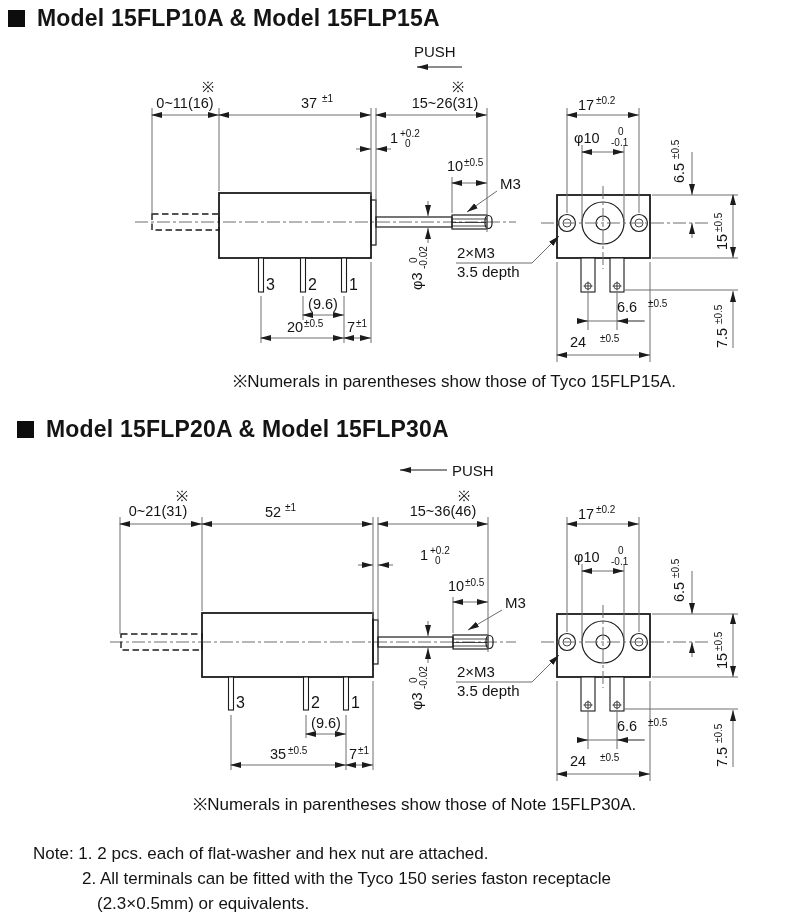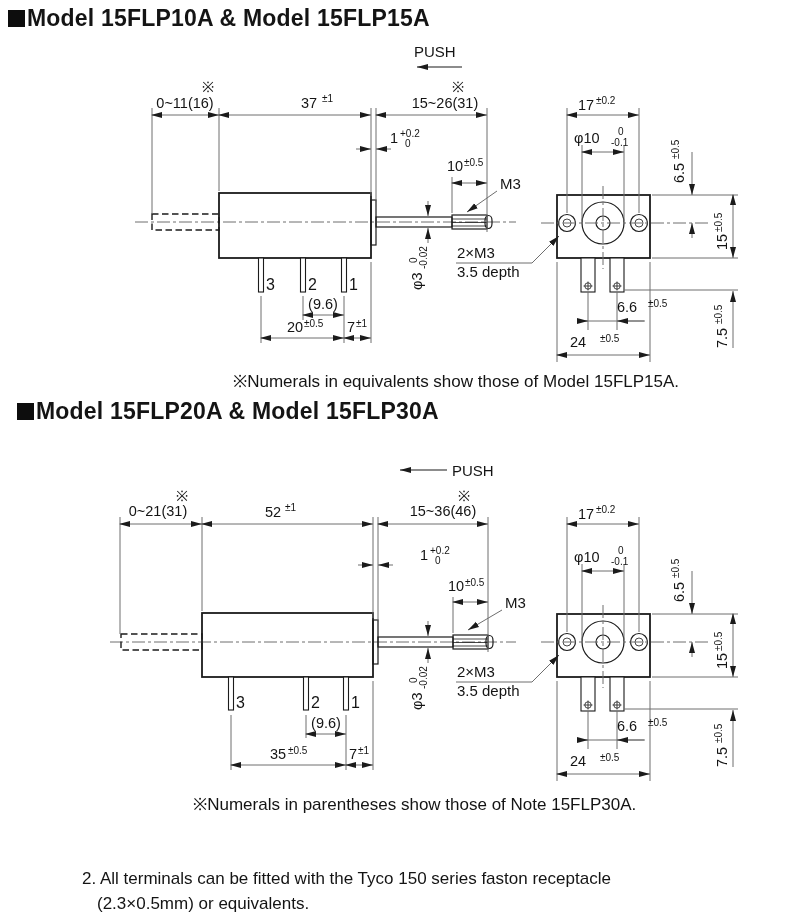--- a/index.html
+++ b/index.html
@@ -1,18 +1,18 @@
 <!DOCTYPE html>
 <html><head>
 <meta charset="utf-8">
 <style>
   html,body{margin:0;padding:0;background:#fff}
   .page{position:relative;width:808px;height:919px;background:#ffffff;
         font-family:"Liberation Sans",sans-serif;color:#141414;overflow:hidden}
-  .title{position:absolute;display:flex;align-items:center;gap:2px;
+  .title{position:absolute;display:flex;align-items:center;gap:12px;
          font-weight:bold;font-size:23px;letter-spacing:.2px;white-space:nowrap}
   .sq{width:17px;height:17px;background:#0d0d0d;flex:none;display:inline-block}
   .note{position:absolute;font-size:17px;white-space:nowrap}
   .fnote{position:absolute;font-size:17px;white-space:nowrap}
   svg.sheet{position:absolute;left:0;top:0}
   svg text{fill:#141414}
   .t{font-size:14.5px}
   .s{font-size:10px}
   .b{font-size:16px}
   .l{font-size:15px}
@@ -27,28 +27,29 @@
 </style>
 </head>
 <body>
 
 <div class="page">
 
   <div class="title" style="left:8px;top:5px">
     <span class="sq"></span>
     <span>Model 15FLP10A &amp; Model 15FLP15A</span>
   </div>
-  <div class="title" style="left:17px;top:398px">
+  <div class="title" style="left:17px;top:416px">
     <span class="sq"></span>
     <span>Model 15FLP20A &amp; Model 15FLP30A</span>
   </div>
 
-  <div class="note" style="left:233px;top:369px">※Numerals in equivalents show those of Model 15FLP15A.</div>
+  <div class="note" style="left:233px;top:369px">※Numerals in parentheses show those of Tyco 15FLP15A.</div>
   <div class="note" style="left:193px;top:792px">※Numerals in parentheses show those of Note 15FLP30A.</div>
 
+  <div class="fnote" style="left:33px;top:844px">Note: 1. 2 pcs. each of flat-washer and hex nut are attached.</div>
   <div class="fnote" style="left:82px;top:869px">2. All terminals can be fitted with the Tyco 150 series faston receptacle</div>
   <div class="fnote" style="left:97px;top:894px">(2.3×0.5mm) or equivalents.</div>
 
   <svg class="sheet" width="808" height="919" viewBox="0 0 808 919">
     <defs>
       <marker id="aE" viewBox="0 0 12 8" refX="11" refY="4" markerWidth="12" markerHeight="8" orient="auto" markerUnits="userSpaceOnUse">
         <path d="M0,1 L11,4 L0,7 Z" fill="#1b1b1b"></path>
       </marker>
       <marker id="aS" viewBox="0 0 12 8" refX="1" refY="4" markerWidth="12" markerHeight="8" orient="auto" markerUnits="userSpaceOnUse">
         <path d="M11,1 L0,4 L11,7 Z" fill="#1b1b1b"></path>

